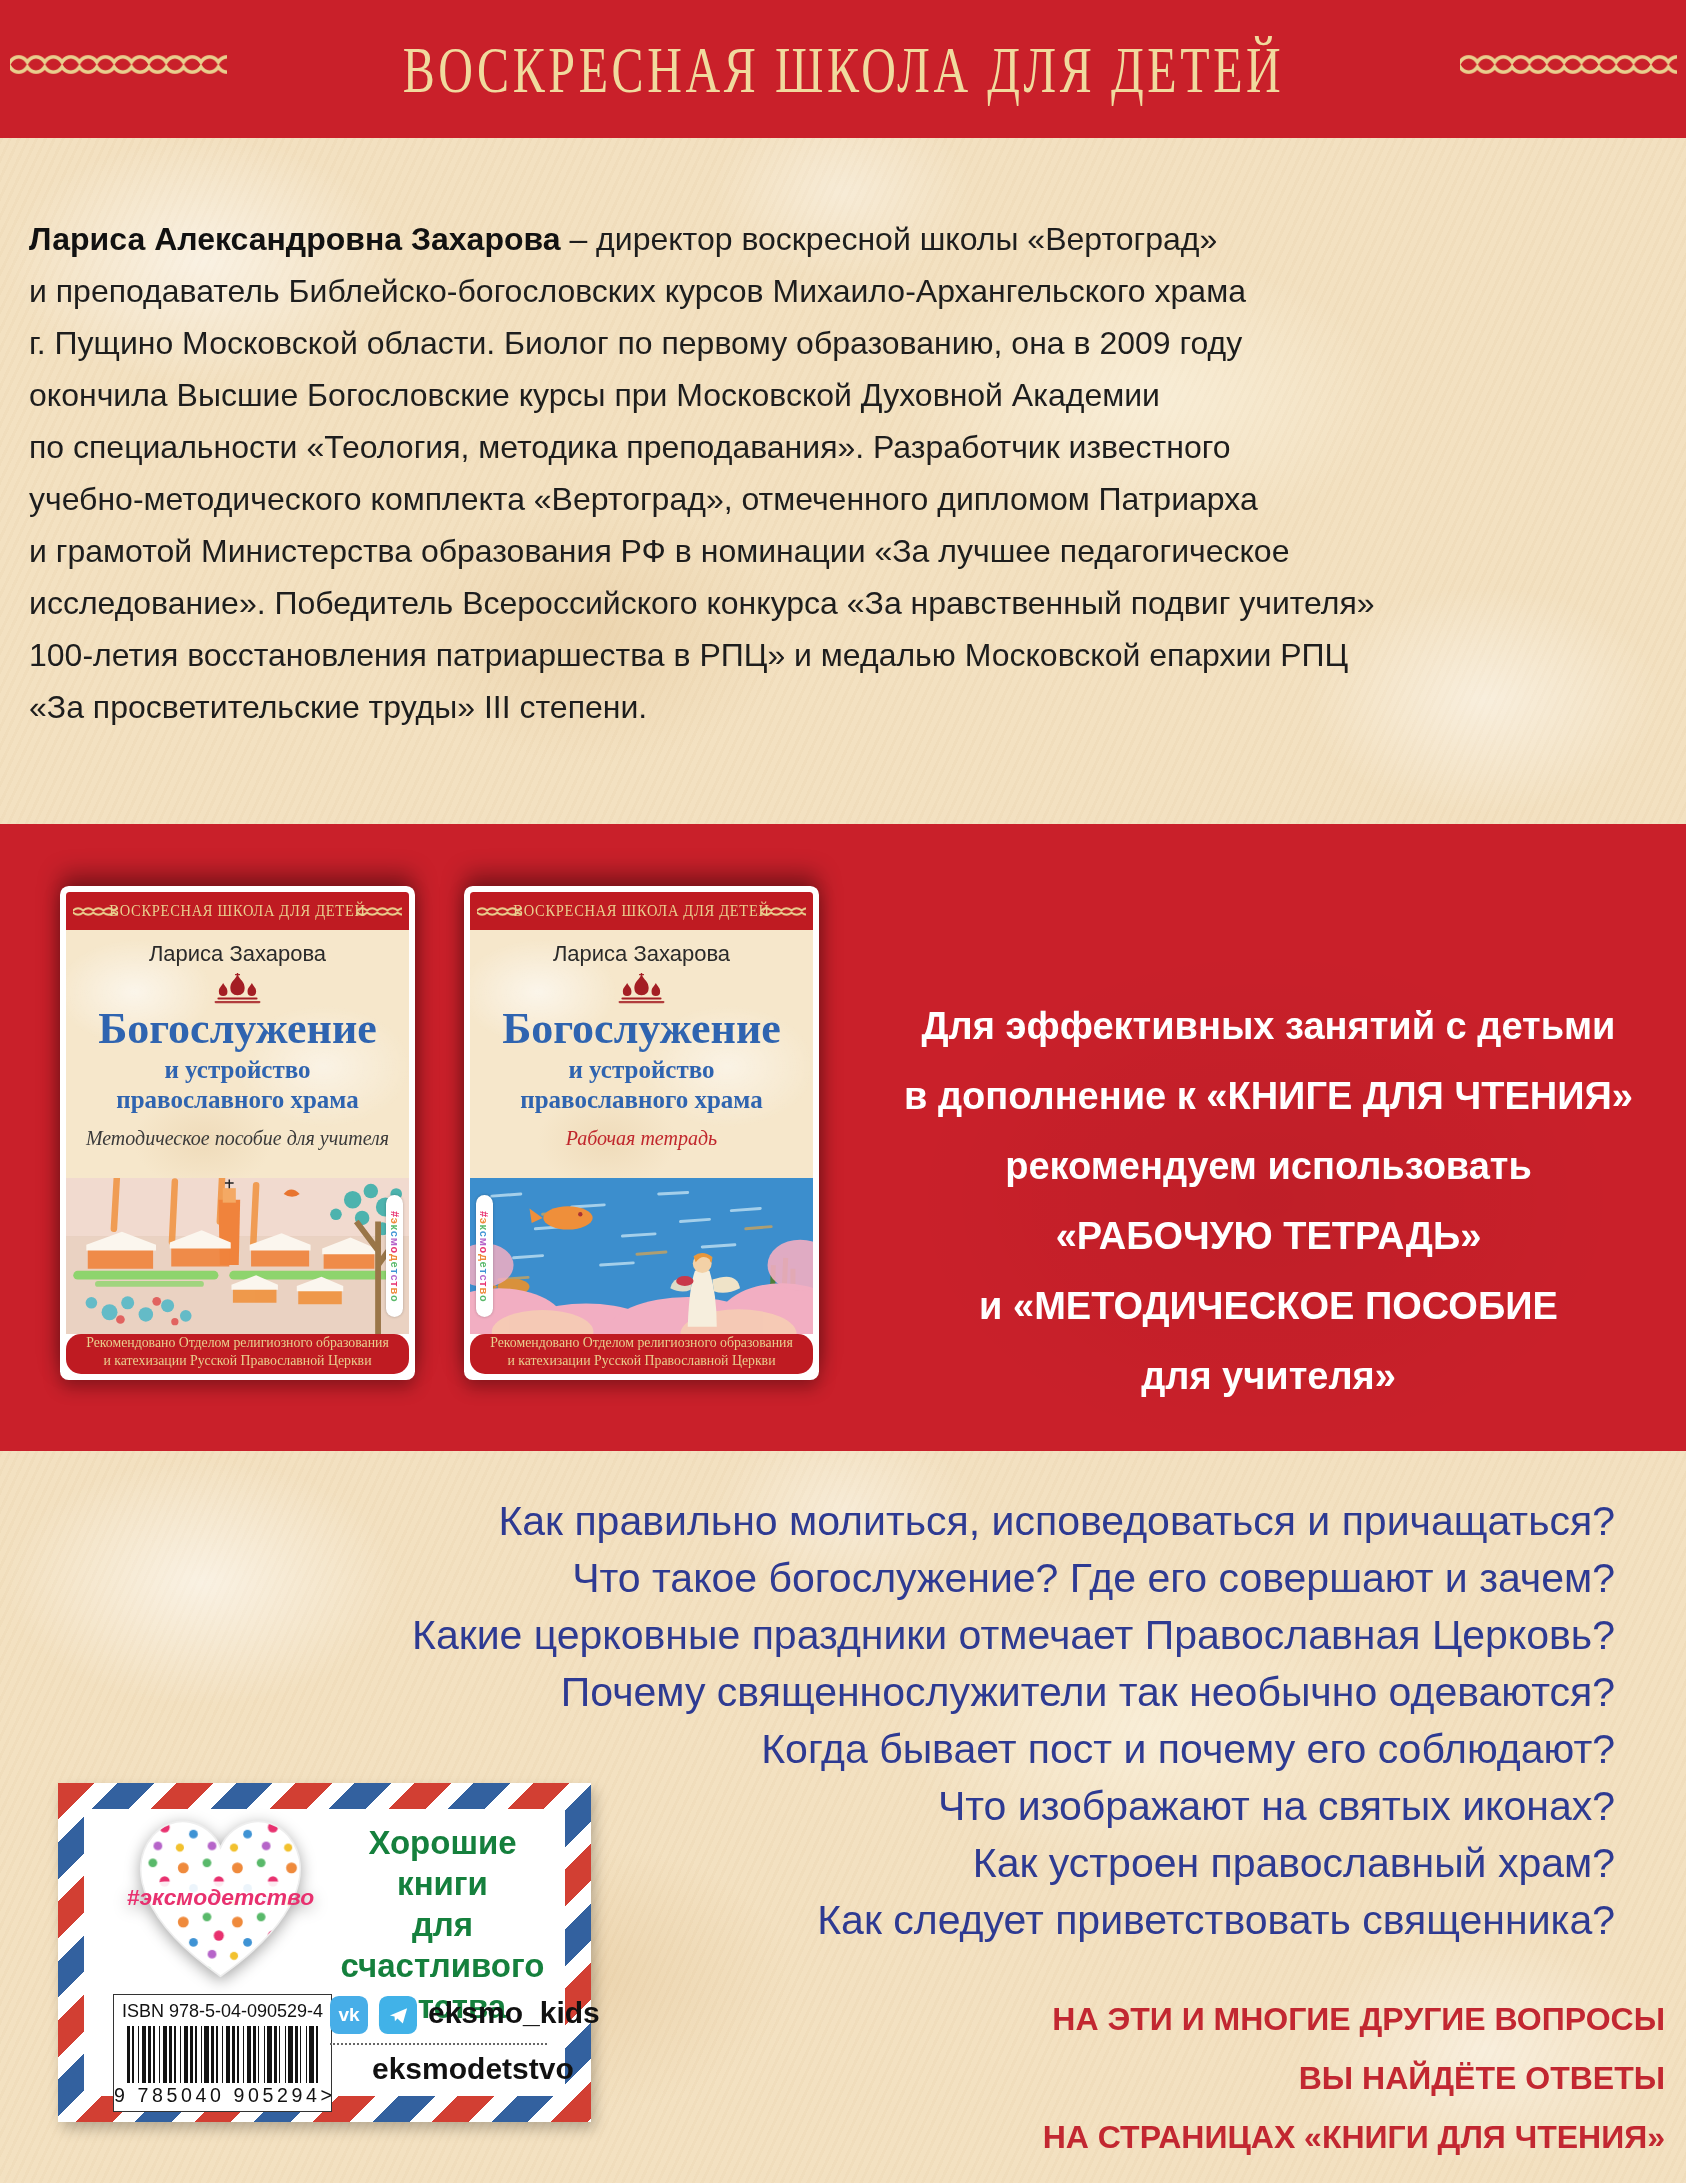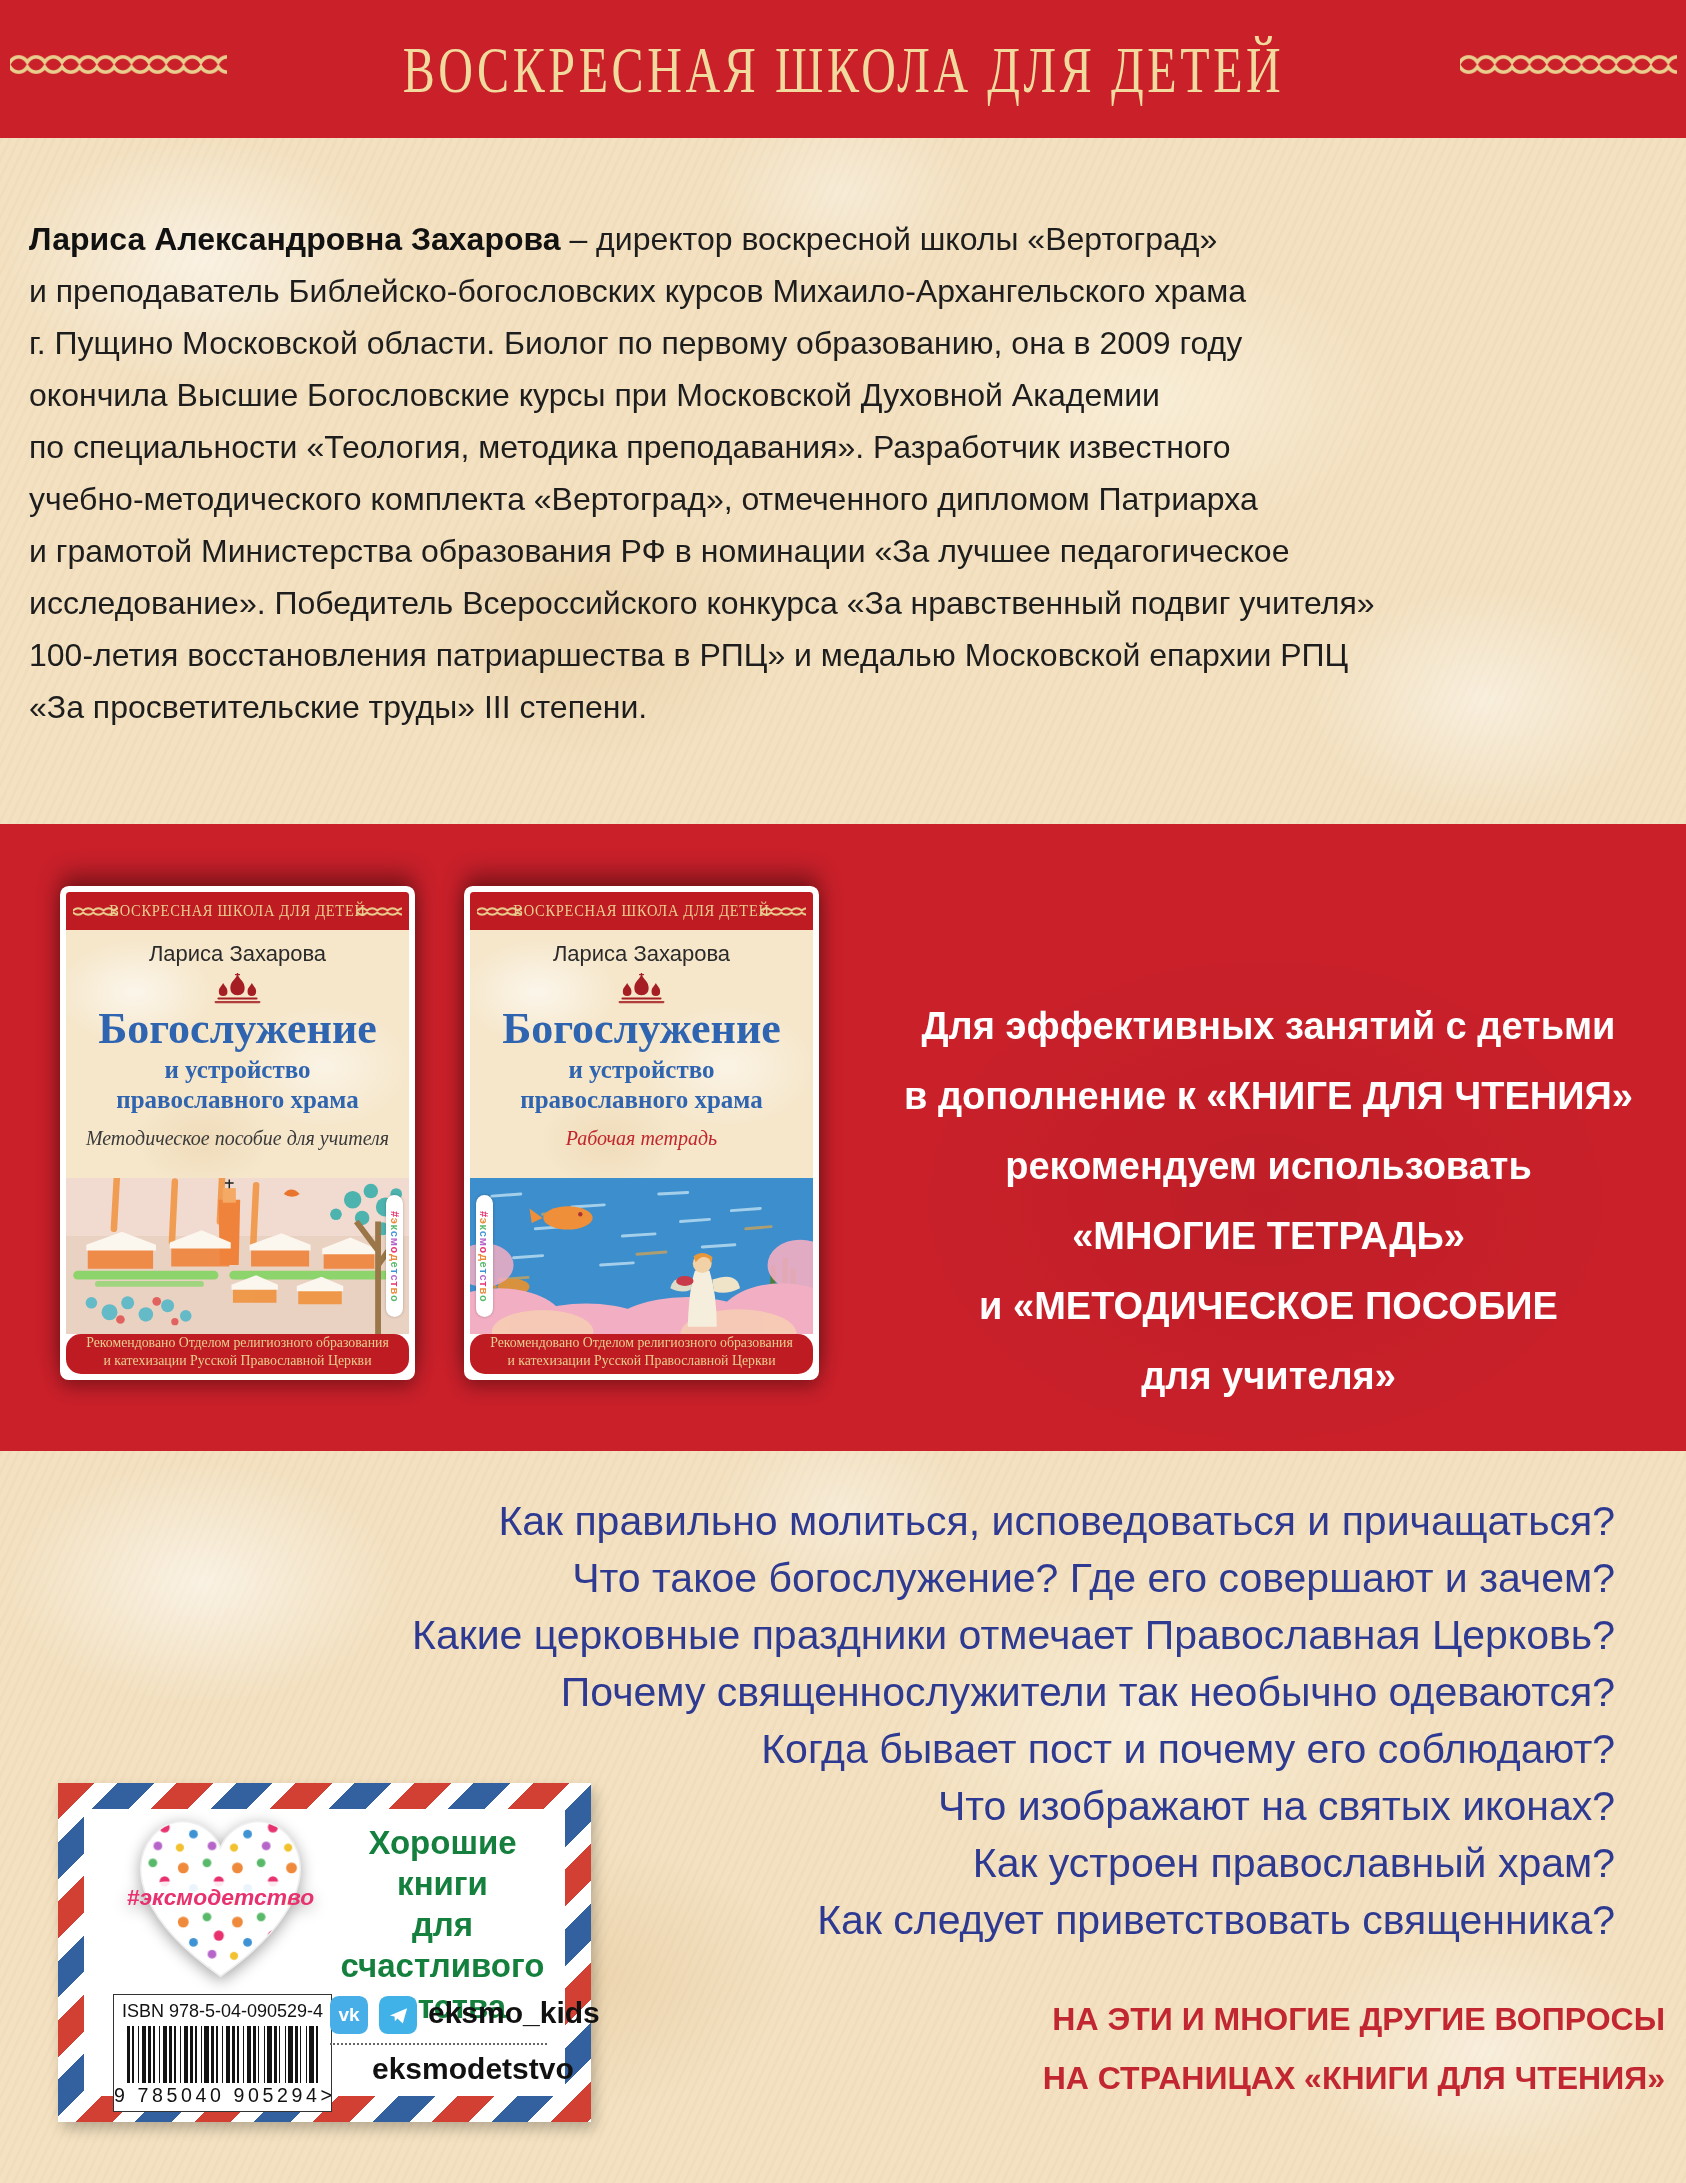--- a/index.html
+++ b/index.html
@@ -354,21 +354,21 @@
         <div>Рекомендовано Отделом религиозного образования</div>
         <div>и катехизации Русской Православной Церкви</div>
       </div>
     </div>
   </div>
       </div>
     <div class="promo" id="promo">
         <div class="promo-line">Для эффективных занятий с детьми</div>
         <div class="promo-line">в дополнение к «КНИГЕ ДЛЯ ЧТЕНИЯ»</div>
         <div class="promo-line">рекомендуем использовать</div>
-        <div class="promo-line">«МНОГИЕ ТЕТРАДЬ»</div>
+        <div class="promo-line">«РАБОЧУЮ ТЕТРАДЬ»</div>
         <div class="promo-line">и «МЕТОДИЧЕСКОЕ ПОСОБИЕ</div>
         <div class="promo-line">для учителя»</div>
       </div>
   </div>
 
   <div class="lower parchment">
     <div class="questions" id="questions">
         <div class="q-line">Как правильно молиться, исповедоваться и причащаться?</div>
         <div class="q-line">Что такое богослужение? Где его совершают и зачем?</div>
         <div class="q-line">Какие церковные праздники отмечает Православная Церковь?</div>
@@ -416,17 +416,18 @@
           <div class="soc-sep"></div>
           <div class="soc-row soc-row2">
             <span class="soc-handle">eksmodetstvo</span>
           </div>
         </div>
       </div>
     </div>
 
     <div class="answers" id="answers">
         <div class="a-line">НА ЭТИ И МНОГИЕ ДРУГИЕ ВОПРОСЫ</div>
+        <div class="a-line">ВЫ НАЙДЁТЕ ОТВЕТЫ</div>
         <div class="a-line">НА СТРАНИЦАХ «КНИГИ ДЛЯ ЧТЕНИЯ»</div>
       </div>
   </div>
 </div>
 
 
 </body></html>

